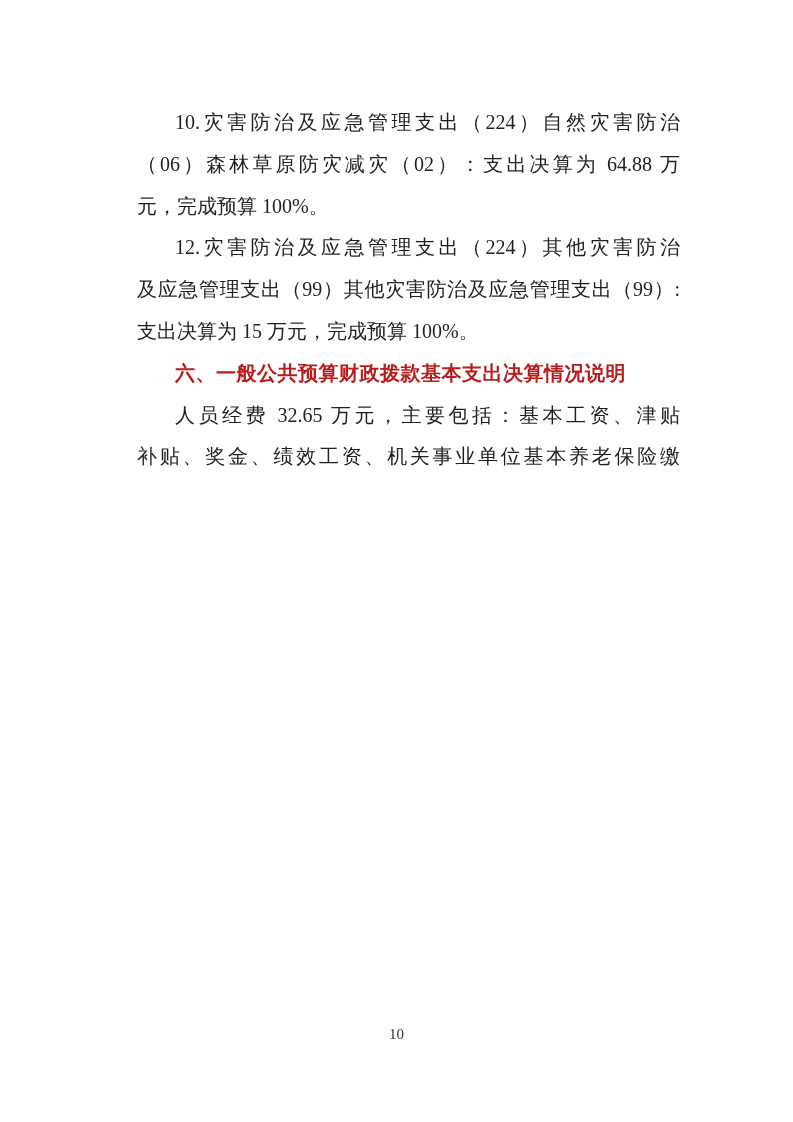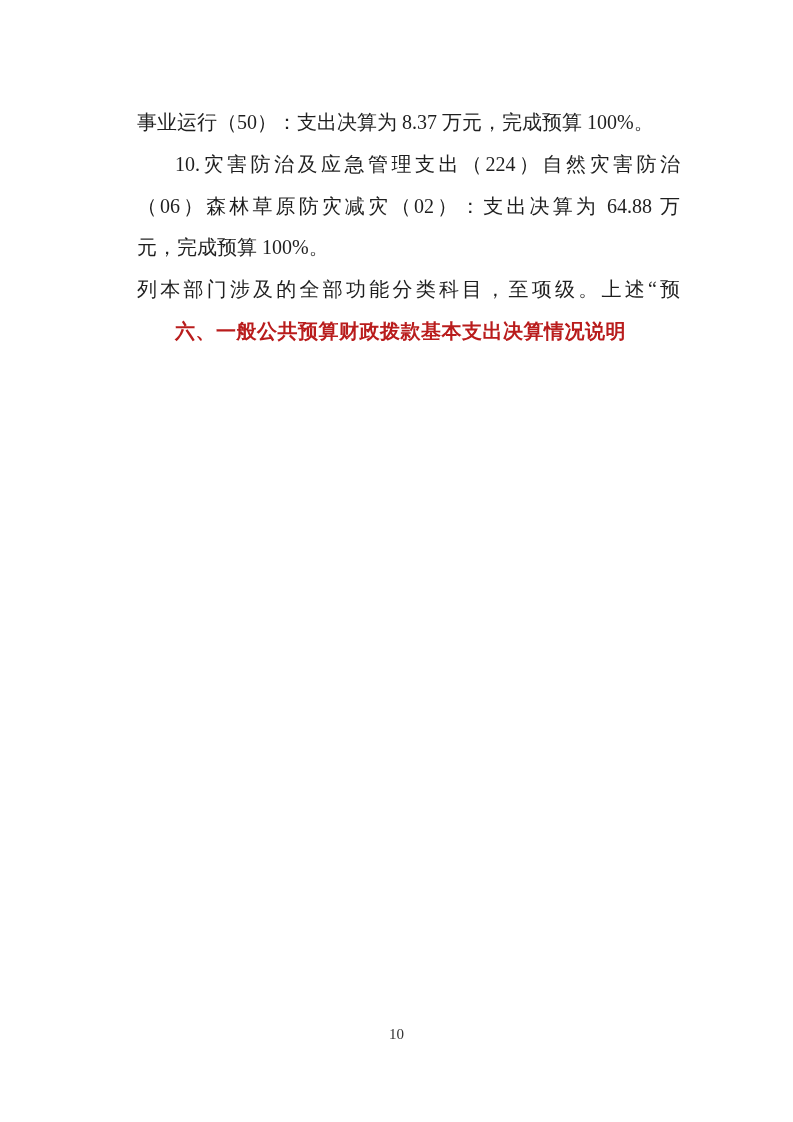--- a/index.html
+++ b/index.html
@@ -56,30 +56,35 @@
     color: #333333;
     font-family: "Liberation Serif", "DejaVu Serif", serif;
   }
 </style>
 </head>
 <body>
 
 <div class="page">
   <div class="doc-body">
       <div class="paragraph">
-        <div class="line">事业运行（50）：支出决算为 8.37 万元，完成预算 100%。</div>
-      </div>
-      <div class="paragraph">
         <div class="line indent stretch">10.灾害防治及应急管理支出（224）自然灾害防治</div>
         <div class="line stretch">（06）森林草原防灾减灾（02）：支出决算为 64.88 万</div>
         <div class="line">元，完成预算 100%。</div>
       </div>
       <div class="paragraph">
-        <div class="line stretch">列本部门涉及的全部功能分类科目，至项级。上述“预</div>
+        <div class="line indent stretch">12.灾害防治及应急管理支出（224）其他灾害防治</div>
+        <div class="line stretch">及应急管理支出（99）其他灾害防治及应急管理支出（99）:</div>
+        <div class="line">支出决算为 15 万元，完成预算 100%。</div>
+      </div>
+      <div class="paragraph">
       </div>
       <div class="paragraph heading">
         <div class="line indent">六、一般公共预算财政拨款基本支出决算情况说明</div>
       </div>
       <div class="paragraph">
       </div>
+      <div class="paragraph">
+        <div class="line indent stretch">人员经费 32.65 万元，主要包括：基本工资、津贴</div>
+        <div class="line stretch">补贴、奖金、绩效工资、机关事业单位基本养老保险缴</div>
+      </div>
     </div>
   <div class="page-number">10</div>
 </div>
 
 </body></html>

